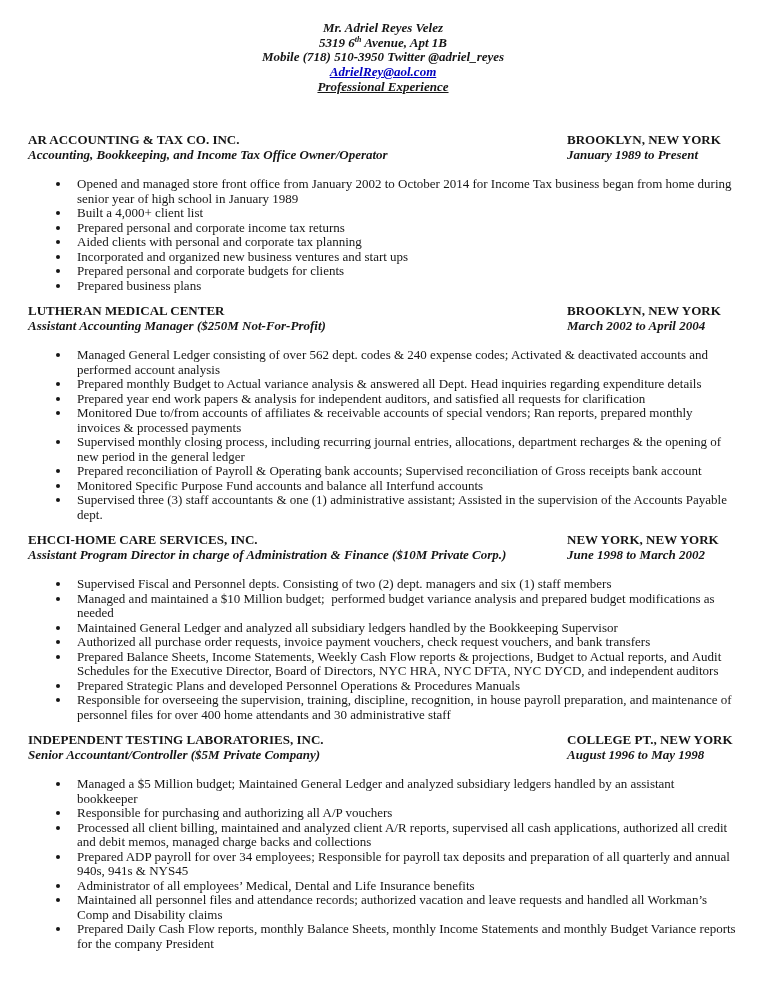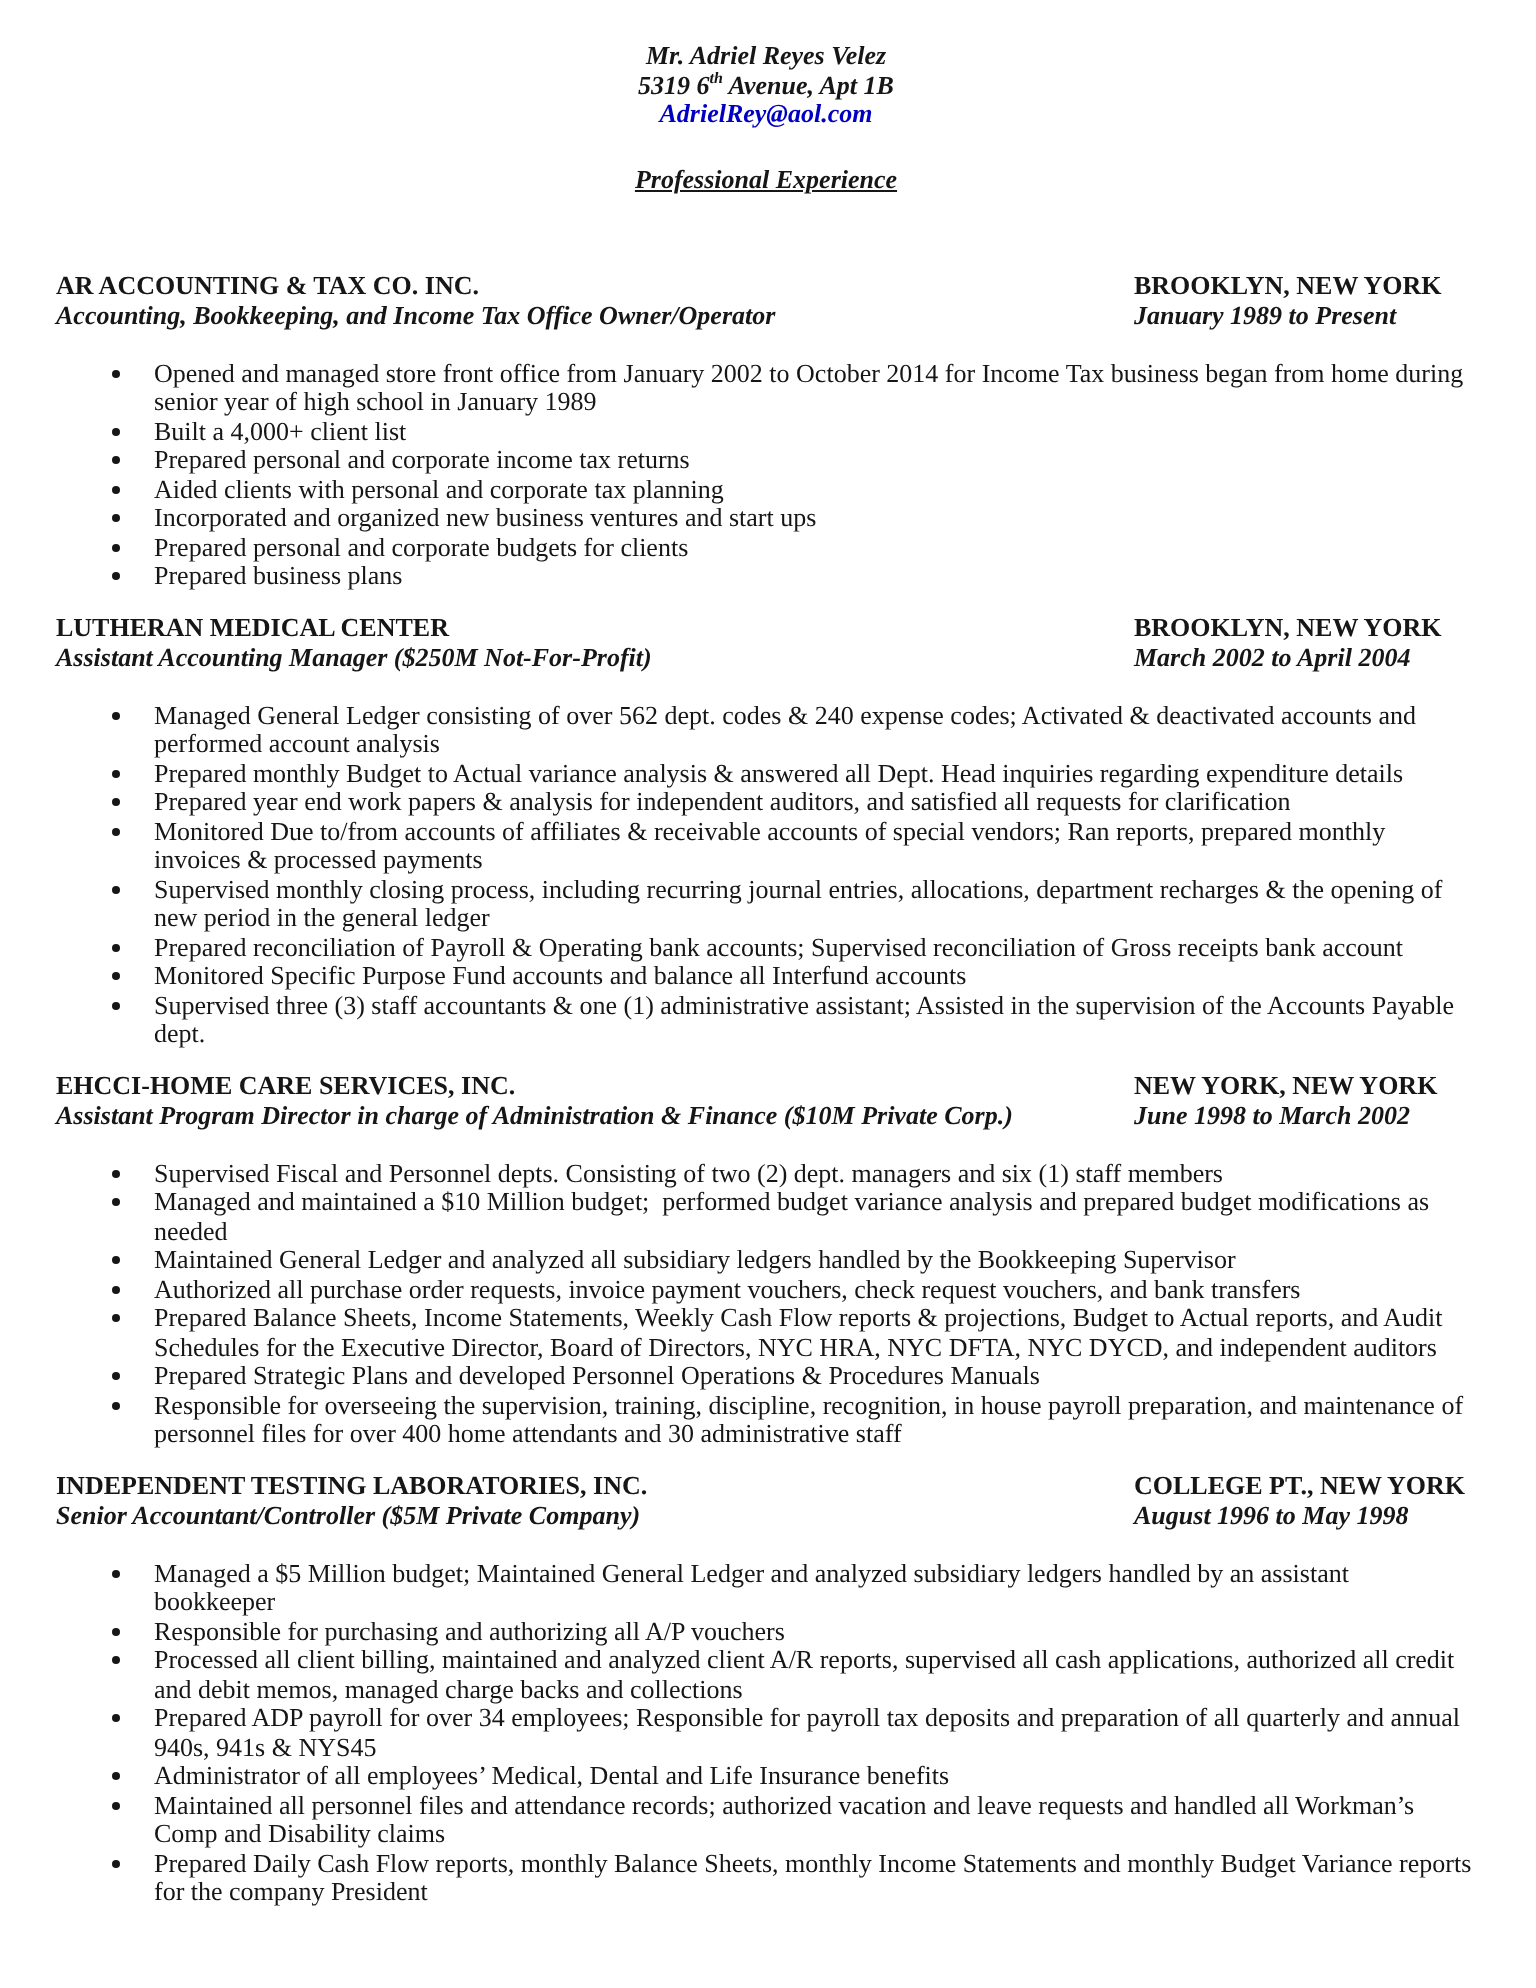--- a/index.html
+++ b/index.html
@@ -25,24 +25,24 @@
     font-style: italic;
     font-size: 13px;
     line-height: 14.6px;
   }
   .header sup {
     font-size: 8px;
     line-height: 0;
   }
   .email-link {
     color: #0000c0;
+    text-decoration: underline;
     cursor: pointer;
   }
   .exp-heading {
-    margin-top: 17px;
     text-align: center;
     font-weight: bold;
     font-style: italic;
     font-size: 13px;
     text-decoration: underline;
   }
   .job {
     margin-top: 10px;
   }
   .job:first-of-type {
@@ -79,20 +79,21 @@
   }
 </style>
 </head>
 <body>
 
 <div class="page">
 
   <div class="header">
     <div>Mr. Adriel Reyes Velez</div>
     <div><span>5319 6</span><sup>th</sup><span> Avenue, Apt 1B</span></div>
+    <div>Mobile (718) 510-3950 Twitter @adriel_reyes</div>
     <div><span class="email-link">AdrielRey@aol.com</span></div>
   </div>
 
   <div class="exp-heading">Professional Experience</div>
 
   <div id="jobs">
   <section class="job">
     <div class="job-row">
       <span class="left-col">AR ACCOUNTING &amp; TAX CO. INC.</span>
       <span class="right-col">BROOKLYN, NEW YORK</span>

